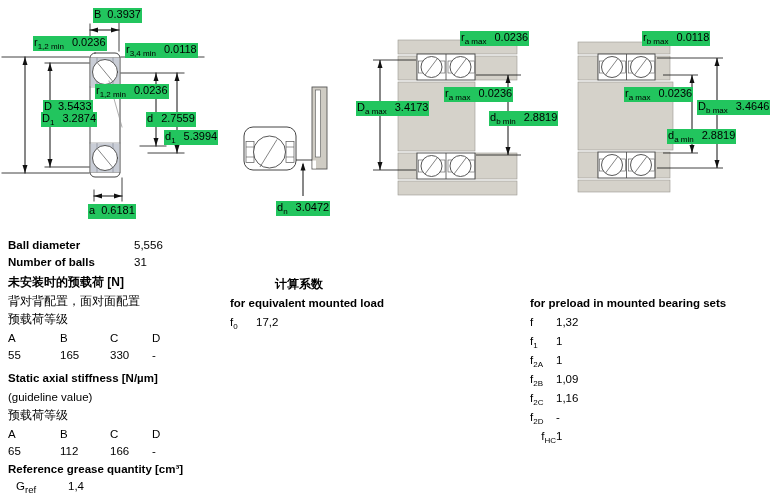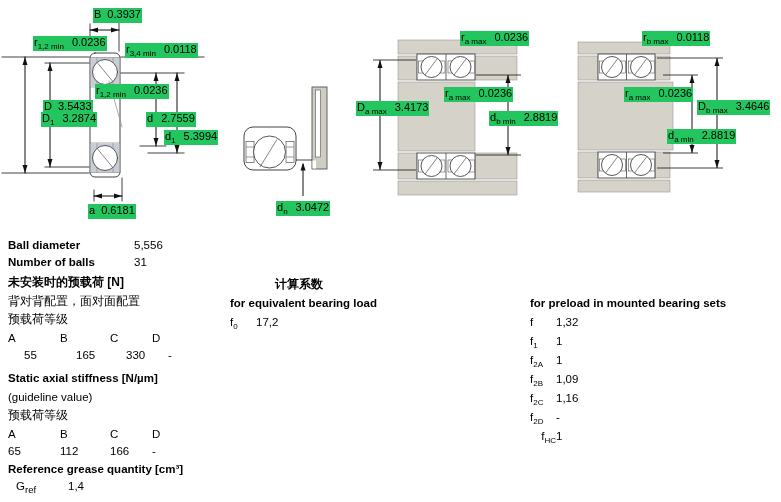--- a/index.html
+++ b/index.html
@@ -211,33 +211,33 @@
 <div class="dim" style="left:697px;top:100px;"><span>D</span><sub>b max</sub><span class="v">3.4646</span></div>
 <div class="dim" style="left:667px;top:129px;"><span>d</span><sub>a min</sub><span class="v">2.8819</span></div>
 
 <div class="txt row" style="left:8px;top:239px;"><span class="lab b">Ball diameter</span><span>5,556</span></div>
 <div class="txt row" style="left:8px;top:256px;"><span class="lab b">Number of balls</span><span>31</span></div>
 
 <div class="txt b cjk" style="left:8px;top:276px;">未安装时的预载荷 [N]</div>
 <div class="txt cjk" style="left:8px;top:295px;">背对背配置，面对面配置</div>
 <div class="txt cjk" style="left:8px;top:313px;">预载荷等级</div>
 <div class="txt tbl" style="left:8px;top:332px;"><span class="c0">A</span><span class="c1">B</span><span class="c2">C</span><span>D</span></div>
-<div class="txt tbl" style="left:24px;top:349px;"><span class="c0">55</span><span class="c1">165</span><span class="c2">330</span><span>-</span></div>
+<div class="txt tbl" style="left:8px;top:349px;"><span class="c0">55</span><span class="c1">165</span><span class="c2">330</span><span>-</span></div>
 
 <div class="txt b" style="left:8px;top:372px;">Static axial stiffness [N/µm]</div>
 <div class="txt" style="left:8px;top:391px;">(guideline value)</div>
 <div class="txt cjk" style="left:8px;top:409px;">预载荷等级</div>
 <div class="txt tbl" style="left:8px;top:428px;"><span class="c0">A</span><span class="c1">B</span><span class="c2">C</span><span>D</span></div>
 <div class="txt tbl" style="left:8px;top:445px;"><span class="c0">65</span><span class="c1">112</span><span class="c2">166</span><span>-</span></div>
 
 <div class="txt b" style="left:8px;top:463px;">Reference grease quantity [cm³]</div>
 <div class="txt g" style="left:8px;top:480px;"><span class="sym"><span>G</span><sub>ref</sub></span><span>1,4</span></div>
 
 <div class="txt b cjk" style="left:230px;top:278px;margin-left:45px;">计算系数</div>
-<div class="txt b" style="left:230px;top:297px;">for equivalent bearing load</div>
+<div class="txt b" style="left:230px;top:297px;">for equivalent mounted load</div>
 <div class="txt frow" style="left:230px;top:316px;"><span class="sym"><span>f</span><sub>0</sub></span><span>17,2</span></div>
 
 <div class="txt b" style="left:530px;top:297px;">for preload in mounted bearing sets</div>
 <div class="txt frow" style="left:530px;top:316px;"><span class="sym"><span>f</span><sub></sub></span><span>1,32</span></div>
 <div class="txt frow" style="left:530px;top:335px;"><span class="sym"><span>f</span><sub>1</sub></span><span>1</span></div>
 <div class="txt frow" style="left:530px;top:354px;"><span class="sym"><span>f</span><sub>2A</sub></span><span>1</span></div>
 <div class="txt frow" style="left:530px;top:373px;"><span class="sym"><span>f</span><sub>2B</sub></span><span>1,09</span></div>
 <div class="txt frow" style="left:530px;top:392px;"><span class="sym"><span>f</span><sub>2C</sub></span><span>1,16</span></div>
 <div class="txt frow" style="left:530px;top:411px;"><span class="sym"><span>f</span><sub>2D</sub></span><span>-</span></div>
 <div class="txt frow" style="left:530px;top:430px;text-align:right;"><span class="sym"><span>f</span><sub>HC</sub></span><span>1</span></div>

